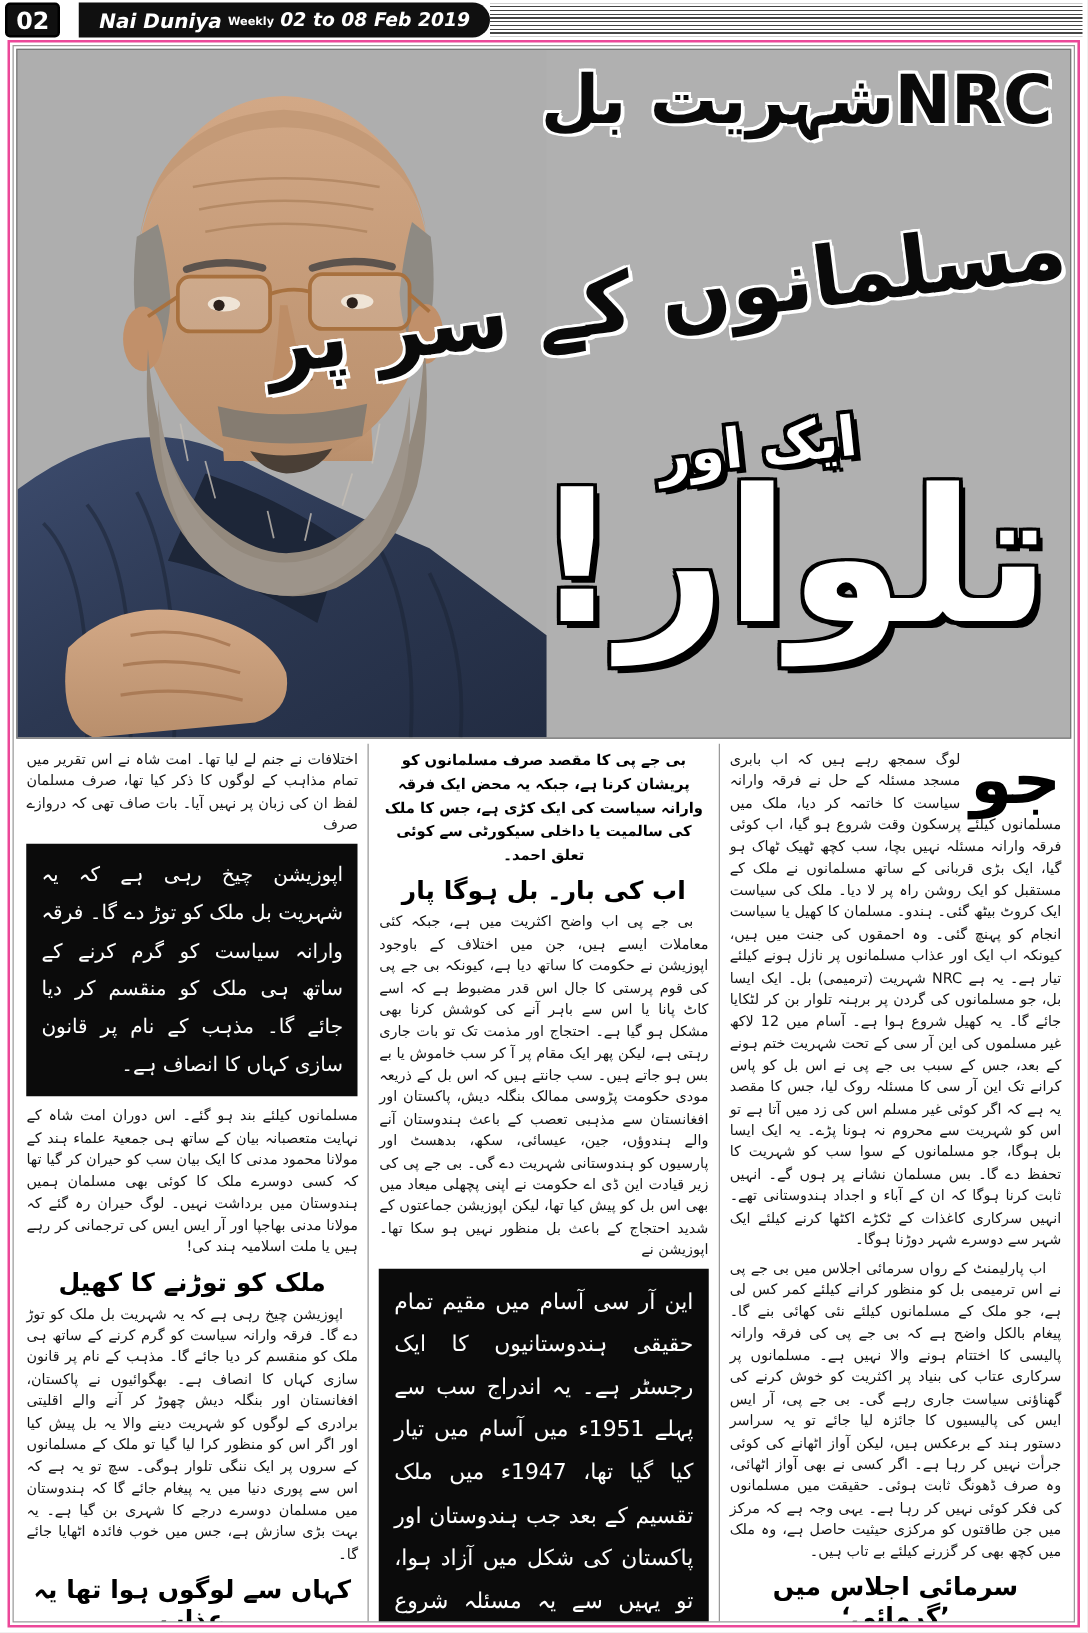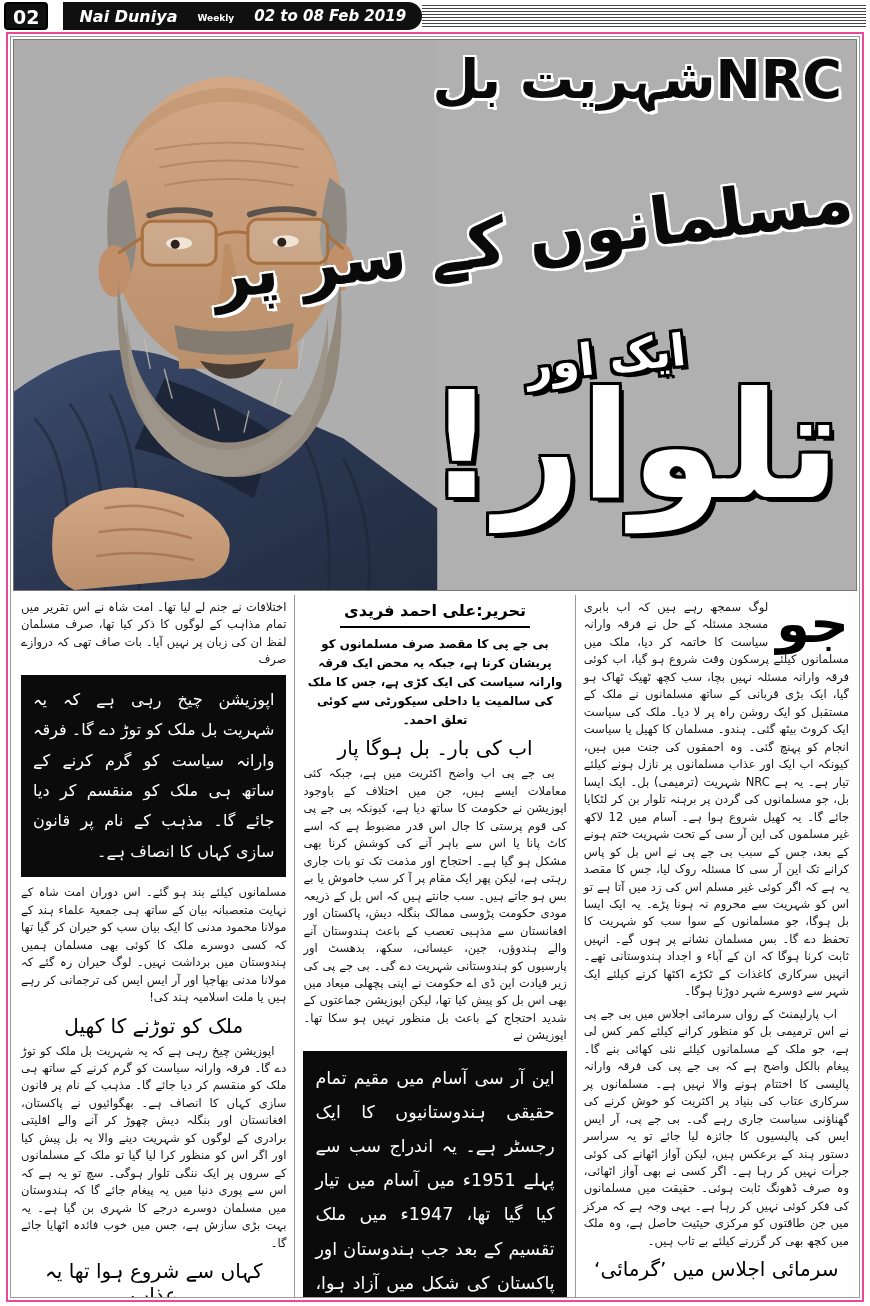--- a/index.html
+++ b/index.html
@@ -4,21 +4,21 @@
 <style>
   html,body{margin:0;padding:0;background:#e8e8e8;}
   .page{position:relative;width:870px;height:1306px;background:#fff;
         font-family:"DejaVu Sans",sans-serif;overflow:hidden;margin:0 auto;}
 
   
   .masthead{position:absolute;top:2px;left:4px;right:4px;height:28px;display:flex;align-items:stretch;}
   .pgnum{background:#101010;color:#fff;font-weight:bold;font-size:19px;line-height:26px;
          padding:0 7px;border:2px solid #000;border-radius:4px;margin-right:15px;}
   .bar{background:#101010;color:#fff;display:flex;align-items:center;padding:0 16px;}
-  .bar-left{border-radius:0 14px 14px 0;gap:20px;}
+  .bar-left{border-radius:0 14px 14px 0;gap:5px;}
   .bar-left .brand{font-weight:bold;font-size:16px;font-style:italic;}
   .bar-left .weekly{font-size:9px;font-weight:bold;margin-top:4px;}
   .bar-left .dates{font-weight:bold;font-size:15px;font-style:italic;}
   .pinstripes{flex:1;background:repeating-linear-gradient(#fff 0 2px,#444 2px 3px);
               margin:1px 0;}
   .bar-right{border-radius:14px;font-size:15px;font-weight:bold;direction:rtl;letter-spacing:1px;}
 
   
   .frame{position:absolute;top:32px;left:6px;right:6px;bottom:4px;border:2px solid #ec4899;
          box-shadow:inset 0 0 0 2px #fff,inset 0 0 0 3px #9a9a9a;padding:5px;box-sizing:border-box;}
@@ -36,21 +36,21 @@
   .hl-line2{top:292px;right:170px;font-size:44px;transform:rotate(-6deg);}
   .hl-line3{top:318px;right:16px;font-size:148px;line-height:1.2;}
 
   
   .body{direction:rtl;display:flex;height:702px;margin-top:4px;}
   .col{width:33.33%;box-sizing:border-box;padding:4px 8px 0;overflow:hidden;}
   .col-mid{border-right:1px solid #9a9a9a;border-left:1px solid #9a9a9a;}
   p.txt{font-size:11.5px;line-height:1.52;text-align:justify;color:#151515;margin:0 0 5px;}
   p.txt.indent{text-indent:12px;}
   .dropcap{float:right;font-size:54px;line-height:.85;font-weight:bold;margin:2px 0 0 8px;color:#000;}
-  h3.sub{font-size:20px;font-weight:normal;text-align:center;margin:7px 0 5px;color:#000;}
+  h3.sub{font-size:20px;font-weight:bold;text-align:center;margin:7px 0 5px;color:#000;}
   .byline{font-size:16px;font-weight:bold;text-align:center;width:72%;margin:2px auto 7px;
           padding-bottom:6px;border-bottom:2px solid #000;}
   .intro{font-weight:bold;font-size:11.8px;line-height:1.6;text-align:center;margin:0 0 2px;}
   .quote-box{background:#0b0b0b;color:#fff;margin:6px 0 7px;padding:10px 12px;text-align:justify;}
   .quote-box.small{font-size:16px;line-height:1.9;}
   .quote-box.big{font-size:17.5px;line-height:1.95;}
 </style>
 </head>
 <body>
 
@@ -161,33 +161,32 @@
       <div class="col">
         <p class="txt">
           <span class="dropcap">جو</span><span>لوگ سمجھ رہے ہیں کہ اب بابری مسجد مسئلہ کے حل نے فرقہ وارانہ سیاست کا خاتمہ کر دیا، ملک میں مسلمانوں کیلئے پرسکون وقت شروع ہو گیا، اب کوئی فرقہ وارانہ مسئلہ نہیں بچا، سب کچھ ٹھیک ٹھاک ہو گیا، ایک بڑی قربانی کے ساتھ مسلمانوں نے ملک کے مستقبل کو ایک روشن راہ پر لا دیا۔ ملک کی سیاست ایک کروٹ بیٹھ گئی۔ ہندو۔ مسلمان کا کھیل یا سیاست انجام کو پہنچ گئی۔ وہ احمقوں کی جنت میں ہیں، کیونکہ اب ایک اور عذاب مسلمانوں پر نازل ہونے کیلئے تیار ہے۔ یہ ہے NRC شہریت (ترمیمی) بل۔ ایک ایسا بل، جو مسلمانوں کی گردن پر برہنہ تلوار بن کر لٹکایا جائے گا۔ یہ کھیل شروع ہوا ہے۔ آسام میں 12 لاکھ غیر مسلموں کی این آر سی کے تحت شہریت ختم ہونے کے بعد، جس کے سبب بی جے پی نے اس بل کو پاس کرانے تک این آر سی کا مسئلہ روک لیا، جس کا مقصد یہ ہے کہ اگر کوئی غیر مسلم اس کی زد میں آتا ہے تو اس کو شہریت سے محروم نہ ہونا پڑے۔ یہ ایک ایسا بل ہوگا، جو مسلمانوں کے سوا سب کو شہریت کا تحفظ دے گا۔ بس مسلمان نشانے پر ہوں گے۔ انہیں ثابت کرنا ہوگا کہ ان کے آباء و اجداد ہندوستانی تھے۔ انہیں سرکاری کاغذات کے ٹکڑے اکٹھا کرنے کیلئے ایک شہر سے دوسرے شہر دوڑنا ہوگا۔</span>
         </p>
         <p class="txt indent">اب پارلیمنٹ کے رواں سرمائی اجلاس میں بی جے پی نے اس ترمیمی بل کو منظور کرانے کیلئے کمر کس لی ہے، جو ملک کے مسلمانوں کیلئے نئی کھائی بنے گا۔ پیغام بالکل واضح ہے کہ بی جے پی کی فرقہ وارانہ پالیسی کا اختتام ہونے والا نہیں ہے۔ مسلمانوں پر سرکاری عتاب کی بنیاد پر اکثریت کو خوش کرنے کی گھناؤنی سیاست جاری رہے گی۔ بی جے پی، آر ایس ایس کی پالیسیوں کا جائزہ لیا جائے تو یہ سراسر دستور ہند کے برعکس ہیں، لیکن آواز اٹھانے کی کوئی جرأت نہیں کر رہا ہے۔ اگر کسی نے بھی آواز اٹھائی، وہ صرف ڈھونگ ثابت ہوئی۔ حقیقت میں مسلمانوں کی فکر کوئی نہیں کر رہا ہے۔ یہی وجہ ہے کہ مرکز میں جن طاقتوں کو مرکزی حیثیت حاصل ہے، وہ ملک میں کچھ بھی کر گزرنے کیلئے بے تاب ہیں۔</p>
         <h3 class="sub">سرمائی اجلاس میں ’گرمائی‘</h3>
 
       </div>
 
       <div class="col col-mid">
-        <div class="byline">تحریر:علی احمد فریدی</div>
         <p class="intro">بی جے پی کا مقصد صرف مسلمانوں کو پریشان کرنا ہے، جبکہ یہ محض ایک فرقہ وارانہ سیاست کی ایک کڑی ہے، جس کا ملک کی سالمیت یا داخلی سیکورٹی سے کوئی تعلق احمد۔</p>
         <h3 class="sub">اب کی بار۔ بل ہوگا پار</h3>
         <p class="txt indent">بی جے پی اب واضح اکثریت میں ہے، جبکہ کئی معاملات ایسے ہیں، جن میں اختلاف کے باوجود اپوزیشن نے حکومت کا ساتھ دیا ہے، کیونکہ بی جے پی کی قوم پرستی کا جال اس قدر مضبوط ہے کہ اسے کاٹ پانا یا اس سے باہر آنے کی کوشش کرنا بھی مشکل ہو گیا ہے۔ احتجاج اور مذمت تک تو بات جاری رہتی ہے، لیکن پھر ایک مقام پر آ کر سب خاموش یا بے بس ہو جاتے ہیں۔ سب جانتے ہیں کہ اس بل کے ذریعہ مودی حکومت پڑوسی ممالک بنگلہ دیش، پاکستان اور افغانستان سے مذہبی تعصب کے باعث ہندوستان آنے والے ہندوؤں، جین، عیسائی، سکھ، بدھسٹ اور پارسیوں کو ہندوستانی شہریت دے گی۔ بی جے پی کی زیر قیادت این ڈی اے حکومت نے اپنی پچھلی میعاد میں بھی اس بل کو پیش کیا تھا، لیکن اپوزیشن جماعتوں کے شدید احتجاج کے باعث بل منظور نہیں ہو سکا تھا۔ اپوزیشن نے</p>
         <div class="quote-box big">این آر سی آسام میں مقیم تمام حقیقی ہندوستانیوں کا ایک رجسٹر ہے۔ یہ اندراج سب سے پہلے 1951ء میں آسام میں تیار کیا گیا تھا، 1947ء میں ملک تقسیم کے بعد جب ہندوستان اور پاکستان کی شکل میں آزاد ہوا، تو یہیں سے یہ مسئلہ شروع ہوا۔</div>
 
       </div>
 
       <div class="col">
         <p class="txt">اختلافات نے جنم لے لیا تھا۔ امت شاہ نے اس تقریر میں تمام مذاہب کے لوگوں کا ذکر کیا تھا، صرف مسلمان لفظ ان کی زبان پر نہیں آیا۔ بات صاف تھی کہ دروازے صرف</p>
         <div class="quote-box small">اپوزیشن چیخ رہی ہے کہ یہ شہریت بل ملک کو توڑ دے گا۔ فرقہ وارانہ سیاست کو گرم کرنے کے ساتھ ہی ملک کو منقسم کر دیا جائے گا۔ مذہب کے نام پر قانون سازی کہاں کا انصاف ہے۔</div>
         <p class="txt">مسلمانوں کیلئے بند ہو گئے۔ اس دوران امت شاہ کے نہایت متعصبانہ بیان کے ساتھ ہی جمعیۃ علماء ہند کے مولانا محمود مدنی کا ایک بیان سب کو حیران کر گیا تھا کہ کسی دوسرے ملک کا کوئی بھی مسلمان ہمیں ہندوستان میں برداشت نہیں۔ لوگ حیران رہ گئے کہ مولانا مدنی بھاجپا اور آر ایس ایس کی ترجمانی کر رہے ہیں یا ملت اسلامیہ ہند کی!</p>
         <h3 class="sub">ملک کو توڑنے کا کھیل</h3>
         <p class="txt indent">اپوزیشن چیخ رہی ہے کہ یہ شہریت بل ملک کو توڑ دے گا۔ فرقہ وارانہ سیاست کو گرم کرنے کے ساتھ ہی ملک کو منقسم کر دیا جائے گا۔ مذہب کے نام پر قانون سازی کہاں کا انصاف ہے۔ بھگوائیوں نے پاکستان، افغانستان اور بنگلہ دیش چھوڑ کر آنے والے اقلیتی برادری کے لوگوں کو شہریت دینے والا یہ بل پیش کیا اور اگر اس کو منظور کرا لیا گیا تو ملک کے مسلمانوں کے سروں پر ایک ننگی تلوار ہوگی۔ سچ تو یہ ہے کہ اس سے پوری دنیا میں یہ پیغام جائے گا کہ ہندوستان میں مسلمان دوسرے درجے کا شہری بن گیا ہے۔ یہ بہت بڑی سازش ہے، جس میں خوب فائدہ اٹھایا جائے گا۔</p>
-        <h3 class="sub">کہاں سے شروع ہوا تھا یہ عذاب</h3>
+        <h3 class="sub">کہاں سے لوگوں ہوا تھا یہ عذاب</h3>
 
       </div>
 
     </div>
   </div>
 </div>
 
 </body></html>

